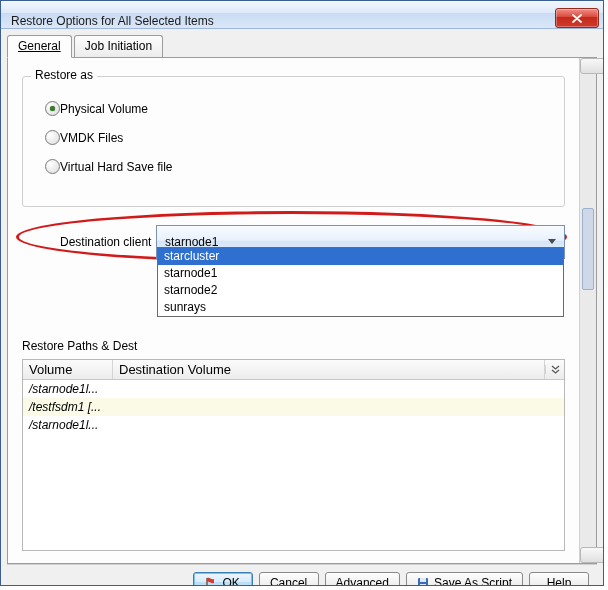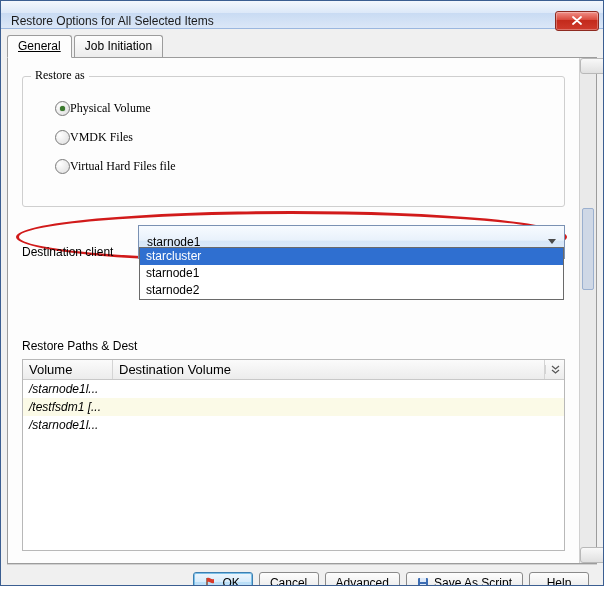--- a/index.html
+++ b/index.html
@@ -19,21 +19,21 @@
     background: #f0f0f0;
     display: flex;
     flex-direction: column;
     overflow: hidden;
   }
   .titlebar {
     height: 28px;
     background: linear-gradient(to bottom, #f3f7fd 0%, #dce8f8 45%, #c9dbf3 46%, #dbe7f7 100%);
     border-bottom: 1px solid #9bb7df;
     display: flex;
-    align-items: center;
+    align-items: flex-end;
     padding: 12px 4px 0 10px;
     box-sizing: border-box;
     gap: 48px;
   }
   .titlebar .title {
     flex: 1;
     color: #1a1a1a;
     font-size: 12px;
   }
   .close-btn {
@@ -120,24 +120,23 @@
     left: 2px; right: 2px;
     top: 150px; height: 80px;
     background: #cfd8e6;
     border: 1px solid #9bb0cf;
     border-radius: 2px;
   }
 
   .groupbox {
     border: 1px solid #cfcfcf;
     border-radius: 3px;
-    padding: 14px 14px 18px 26px;
+    padding: 14px 14px 18px 16px;
     margin: 6px 0 18px 0;
     position: relative;
-    font-family: Liberation Serif, serif;
   }
   .groupbox > .legend {
     position: absolute;
     top: -9px;
     left: 8px;
     background: #fdfdfd;
     padding: 0 4px;
     font-size: 12px;
   }
   .radio-row {
@@ -154,23 +153,24 @@
     display:flex;align-items:center;justify-content:center;
   }
   .radio-dot {
     width: 5px; height: 5px; border-radius:50%;
     background: #3b7a2e;
     box-shadow: 0 0 1px #245c18;
   }
 
   .dest-row {
     display: flex;
-    align-items: flex-end;
-    gap: 22px;
-    position: relative;
+    align-items: center;
+    gap: 2px;
+    position: relative;
+    margin-left: 38px;
   }
   .dest-label { width: 94px; }
 
   .highlight-oval {
     position: absolute;
     border: 3px solid #d11a1a;
     border-radius: 50% / 50%;
     pointer-events: none;
   }
 
@@ -325,21 +325,21 @@
                 <span class="radio-dot"></span>
               </span>
             <span>Physical Volume</span>
           </div>
           <div class="radio-row">
             <span class="radio-outer"></span>
             <span>VMDK Files</span>
           </div>
           <div class="radio-row">
             <span class="radio-outer"></span>
-            <span>Virtual Hard Files file</span>
+            <span>Virtual Hard Save file</span>
           </div>
         </div>
 
         <div style="position:relative; margin-bottom:10px;">
           <div class="highlight-oval" style="left:-6px; right:-2px; top:-14px; height:46px;"></div>
 
           <div class="dest-row">
             <span class="dest-label">Destination client</span>
 
             <div class="combo">
@@ -348,20 +348,21 @@
               <span class="arrow">
                 <svg width="8" height="6" viewBox="0 0 8 6">
                     <path d="M0 0 L8 0 L4 5 Z" fill="#4a4a4a"></path>
                   </svg>
               </span>
 
               <div class="dropdown">
                 <div class="opt sel"><span>starcluster</span></div>
                 <div class="opt"><span>starnode1</span></div>
                 <div class="opt"><span>starnode2</span></div>
+                <div class="opt"><span>sunrays</span></div>
               </div>
             </div>
           </div>
         </div>
 
         <div style="height:56px"></div>
 
         <div class="section-label">Restore Paths &amp; Dest</div>
 
         <div class="grid">

